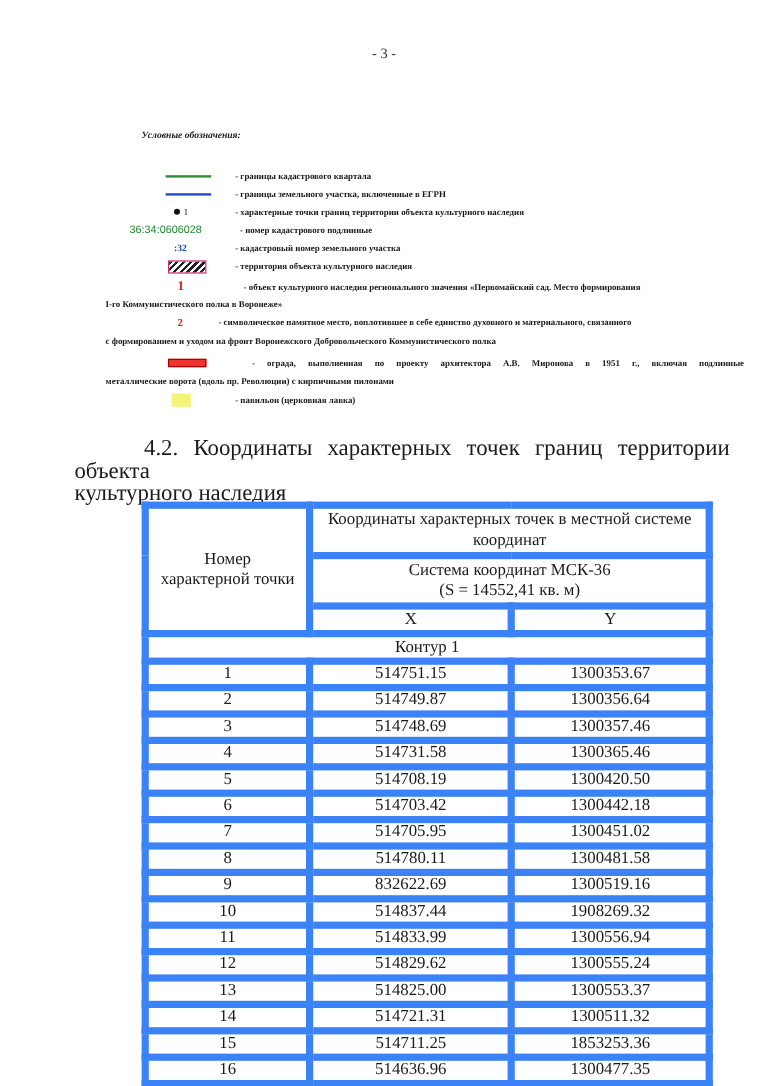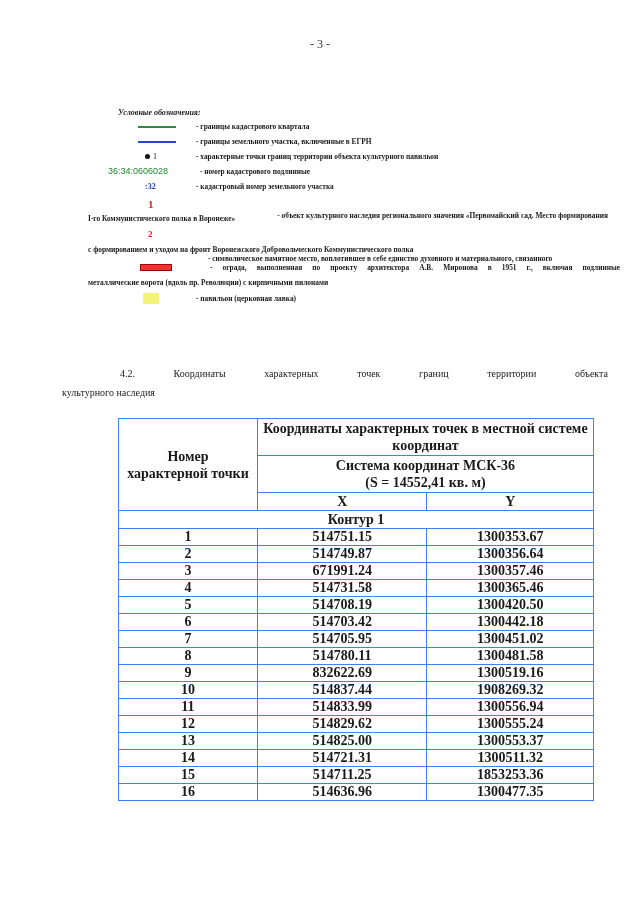--- a/index.html
+++ b/index.html
@@ -5,51 +5,51 @@
     html, body { margin: 0; padding: 0; background: #ffffff; }
     body {
       width: 640px; height: 905px; position: relative; overflow: hidden;
       font-family: "Liberation Serif", "DejaVu Serif", serif; color: #1a1a1a;
     }
     .page-num {
       position: absolute; top: 37px; left: 0; width: 640px; text-align: center;
       font-size: 12px; color: #333;
     }
     .legend { position: absolute; left: 118px; top: 108px; width: 490px; font-size: 7.4px; }
-    .legend-title { font-weight: bold; font-style: italic; font-size: 8px; margin-bottom: 2px; }
+    .legend-title { font-weight: bold; font-style: italic; font-size: 8px; margin-bottom: 22px; }
     .lrow { position: relative; height: 15px; line-height: 15px; white-space: nowrap; }
     .sym { position: absolute; left: 0; top: 0; width: 80px; height: 15px; }
     .ltext { position: absolute; left: 78px; top: 0; font-weight: bold; }
     .line-sym { position: absolute; left: 20px; top: 7px; width: 38px; height: 2px; }
     .dot-sym { position: absolute; left: 27px; top: 5px; width: 5px; height: 5px; border-radius: 50%; background: #111; }
     .dot-label { position: absolute; left: 35px; top: 0; font-size: 8px; }
     .kad-num { position: absolute; left: -10px; top: 0; color: #1f8a2c; font-size: 9px; font-family: "Liberation Sans", sans-serif; }
     .plot-num { position: absolute; left: 27px; top: 0; color: #2342b0; font-weight: bold; font-size: 8px; }
     .hatch {
       position: absolute; left: 22px; top: 3px; width: 30px; height: 9px;
       border: 1px solid #d7296e;
       background: repeating-linear-gradient(135deg, #222 0 2px, #fff 2px 4px);
     }
     .num-red { position: absolute; font-weight: bold; color: #d42424; }
     .fence { position: absolute; left: 22px; top: 5px; width: 30px; height: 5px; background: #e33; border: 1px solid #a00; }
     .pavilion { position: absolute; left: 25px; top: 2px; width: 16px; height: 11px; background: #f4f37a; }
     .wrap-row { position: relative; line-height: 14px; font-weight: bold; white-space: normal; }
 
     .section-heading {
-      position: absolute; left: 62px; top: 364px; width: 546px; font-size: 10px; line-height: 19px;
+      position: absolute; left: 62px; top: 364px; width: 546px; font-size: 19px; line-height: 19px;
       text-align: justify; text-align-last: left;
     }
     .section-heading .first { display: block; text-indent: 58px; text-align: justify; text-align-last: justify; }
 
     table.coords {
       position: absolute; left: 118px; top: 418px; width: 476px; border-collapse: collapse;
       font-size: 14px; table-layout: fixed;
     }
     table.coords td, table.coords th {
-      border: 1px solid #3b82f6; text-align: center; font-weight: bold; padding: 0; line-height: 17px;
+      border: 6px solid #3b82f6; text-align: center; font-weight: normal; padding: 0; line-height: 17px;
     }
     .col1 { width: 136px; } .col2 { width: 166px; } .col3 { width: 163px; }
     .hd1 { padding: 1px 0 !important; }
     tr.data td { height: 16px; line-height: 16px; }
   </style>
 </head>
 <body>
 
 <div class="page-num">- 3 -</div>
 
@@ -66,43 +66,49 @@
     <div class="sym">
         <div class="line-sym" style="background:#2748c7"></div>
       </div>
     <span class="ltext">- границы земельного участка, включенные в ЕГРН</span>
   </div>
   <div class="lrow">
     <div class="sym">
       <div class="dot-sym"></div>
       <span class="dot-label">1</span>
     </div>
-    <span class="ltext">- характерные точки границ территории объекта культурного павильон</span>
+    <span class="ltext">- характерные точки границ территории объекта культурного наследия</span>
   </div>
   <div class="lrow">
     <div class="sym">
         <span class="kad-num">36:34:0606028</span>
       </div>
     <span class="ltext" style="left:82px">- номер кадастрового подлинные</span>
   </div>
   <div class="lrow">
     <div class="sym">
         <span class="plot-num">:32</span>
       </div>
     <span class="ltext">- кадастровый номер земельного участка</span>
+  </div>
+  <div class="lrow">
+    <div class="sym">
+        <div class="hatch"></div>
+      </div>
+    <span class="ltext">- территория объекта культурного наследия</span>
   </div>
 
   <div class="wrap-row" style="margin-top:3px; height:30px;">
     <span class="num-red" style="left:30px; top:0; font-size:11px;">1</span>
-    <div style="position:absolute; left:85px; top:12px; width:405px;text-align:right;">- объект культурного наследия регионального значения «Первомайский сад. Место формирования</div>
+    <div style="position:absolute; left:85px; top:1px; width:405px;">- объект культурного наследия регионального значения «Первомайский сад. Место формирования</div>
     <div style="position:absolute; left:-30px; top:15px;">I-го Коммунистического полка в Воронеже»</div>
   </div>
   <div class="wrap-row" style="height:30px;">
     <span class="num-red" style="left:30px; top:0; font-size:9px;">2</span>
-    <div style="position:absolute; left:90px; top:0; width:412px;margin-top:25px;">- символическое памятное место, воплотившее в себе единство духовного и материального, связанного</div>
+    <div style="position:absolute; left:64px; top:0; width:412px;">- символическое памятное место, воплотившее в себе единство духовного и материального, связанного</div>
     <div style="position:absolute; left:-30px; top:16px;">с формированием и уходом на фронт Воронежского Добровольческого Коммунистического полка</div>
   </div>
   <div class="wrap-row" style="height:30px; margin-top:4px;">
     <div class="fence" style="top:3px;"></div>
     <div style="position:absolute; left:80px; top:0; width:410px; text-align:justify; text-align-last:justify;margin-left:12px;">- ограда, выполненная по проекту архитектора А.В. Миронова в 1951 г., включая подлинные</div>
     <div style="position:absolute; left:-30px; top:15px;">металлические ворота (вдоль пр. Революции) с кирпичными пилонами</div>
   </div>
   <div class="lrow">
     <div class="sym">
         <div class="pavilion"></div>
@@ -145,21 +151,21 @@
         <td>514751.15</td>
         <td>1300353.67</td>
       </tr>
     <tr class="data">
         <td>2</td>
         <td>514749.87</td>
         <td>1300356.64</td>
       </tr>
     <tr class="data">
         <td>3</td>
-        <td>671991.24</td>
+        <td>514748.69</td>
         <td>1300357.46</td>
       </tr>
     <tr class="data">
         <td>4</td>
         <td>514731.58</td>
         <td>1300365.46</td>
       </tr>
     <tr class="data">
         <td>5</td>
         <td>514708.19</td>

